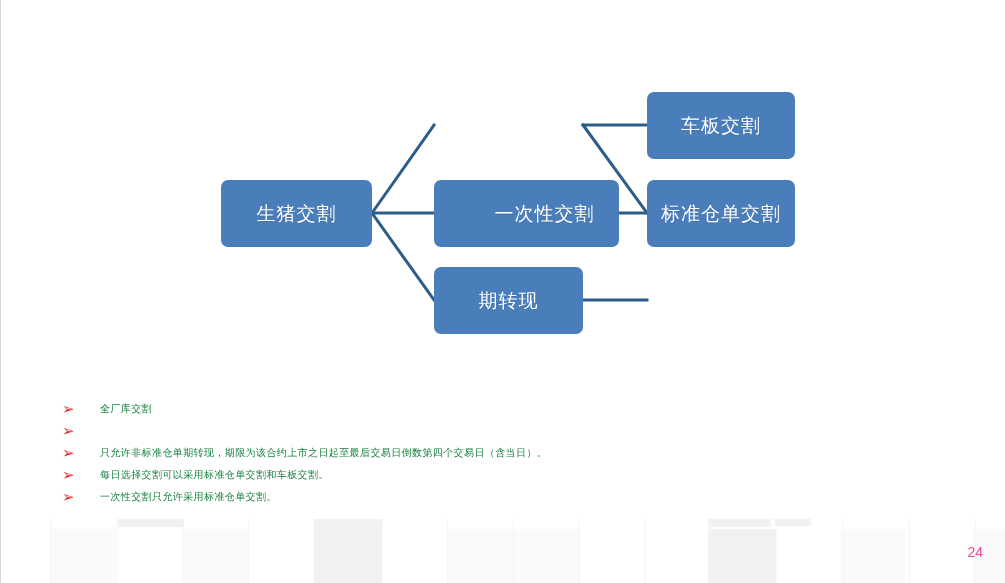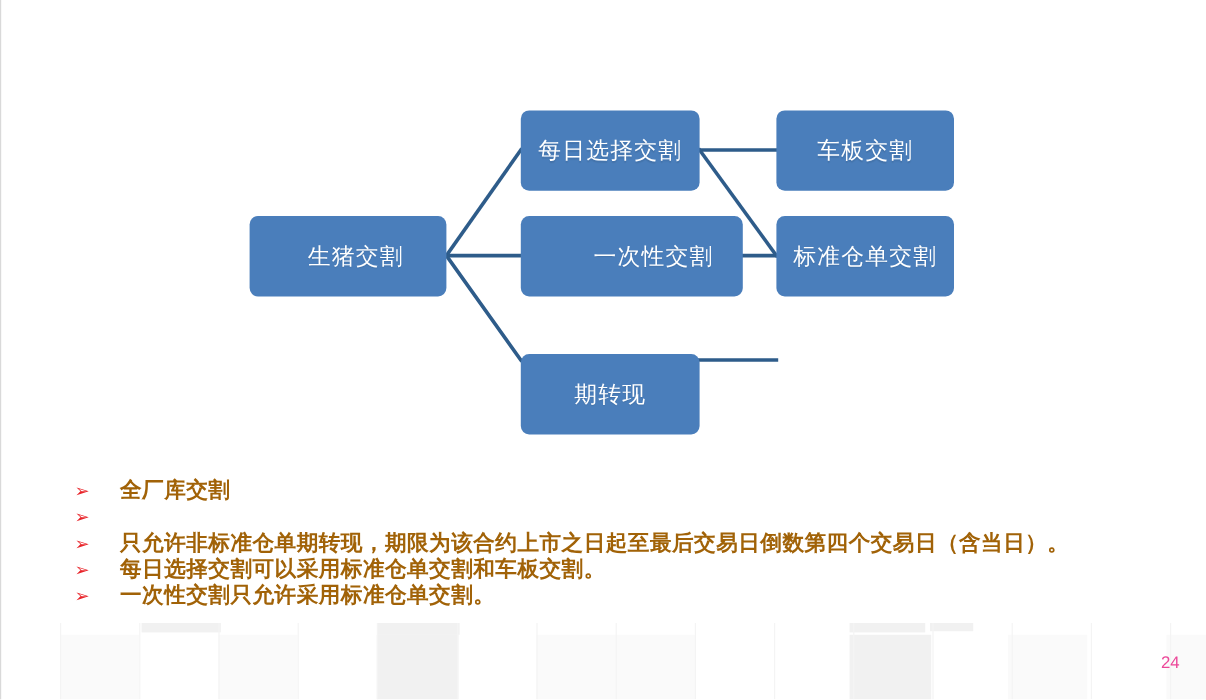--- a/index.html
+++ b/index.html
@@ -176,23 +176,23 @@
   }
   .bullet-mark {
     width: 38px;
     flex: 0 0 auto;
     color: #e8242a;
     font-size: 15px;
     line-height: 22px;
     font-family: "DejaVu Sans", sans-serif;
   }
   .bullet-text {
-    color: #a16207;
-    font-size: 18px;
-    font-weight: bold;
+    color: #15803d;
+    font-size: 10px;
+    font-weight: normal;
     line-height: 22px;
     letter-spacing: 0.4px;
     font-family: "DejaVu Serif", "Liberation Serif", serif;
   }
 
   
   #bottom-texture {
     position: absolute;
     left: 0;
     top: 519px;
@@ -237,31 +237,28 @@
         <line x1="583" y1="45" x2="647" y2="45"></line>
 
         <line x1="583" y1="45" x2="647" y2="133"></line>
 
         <line x1="583" y1="133" x2="647" y2="133"></line>
 
         <line x1="583" y1="220" x2="647" y2="220"></line>
       </g>
     </svg>
 
-    <div class="node" style="left:208px; top:100px; width:151px; height:67px;padding-left:13px;">
+    <div class="node" style="left:221px; top:100px; width:151px; height:67px;">
       <span>生猪交割</span>
     </div>
 
-    <div class="node" style="left:434px; top:12px; width:149px; height:67px;">
-      <span>每日选择交割</span>
-    </div>
     <div class="node" style="left:434px; top:100px; width:149px; height:67px;padding-left:36px;">
       <span>一次性交割</span>
     </div>
-    <div class="node" style="left:434px; top:187px; width:149px; height:67px;margin-top:28px;">
+    <div class="node" style="left:434px; top:187px; width:149px; height:67px;">
       <span>期转现</span>
     </div>
 
     <div class="node" style="left:647px; top:12px; width:148px; height:67px;">
       <span>车板交割</span>
     </div>
     <div class="node" style="left:647px; top:100px; width:148px; height:67px;">
       <span>标准仓单交割</span>
     </div>
   </div>

